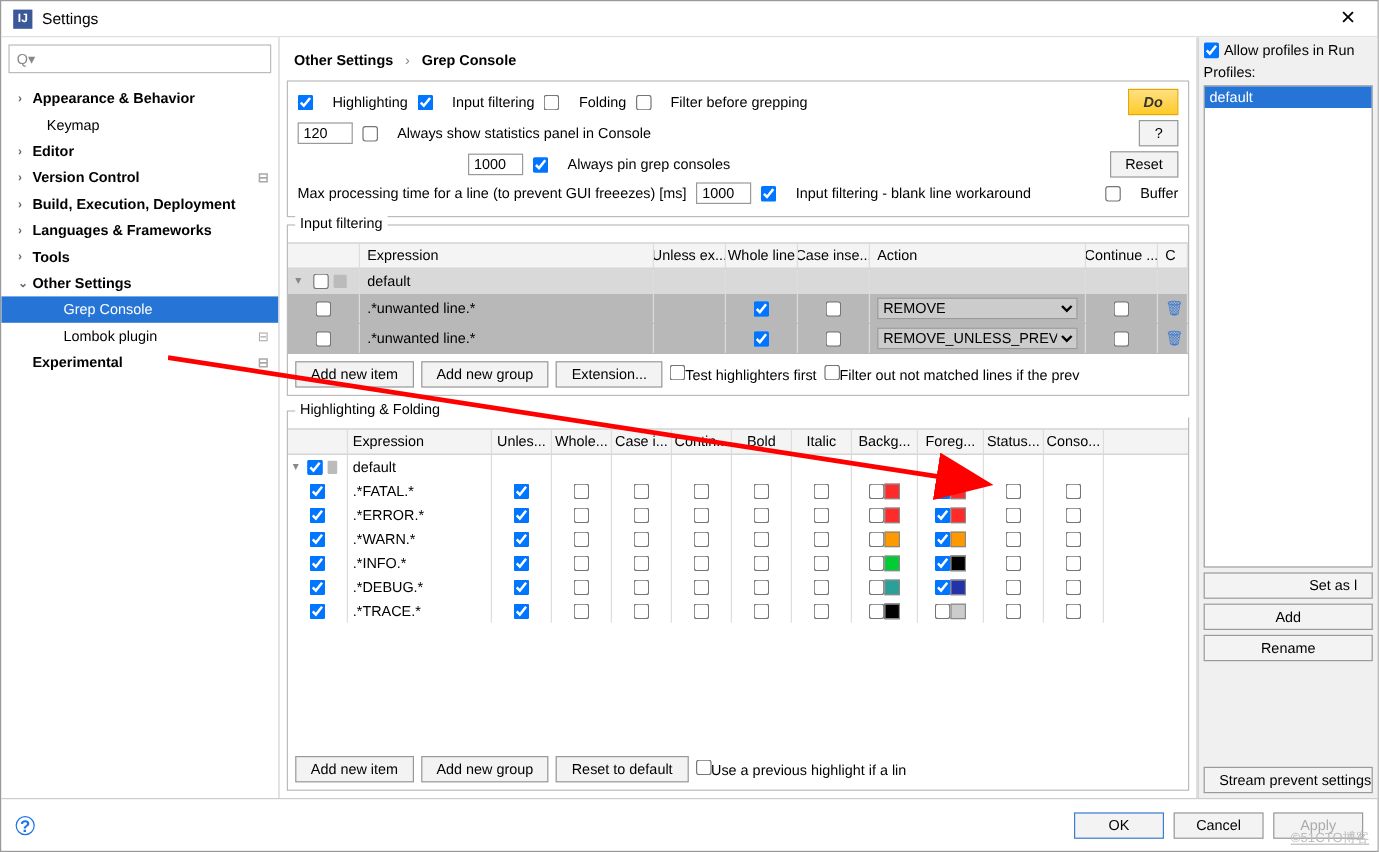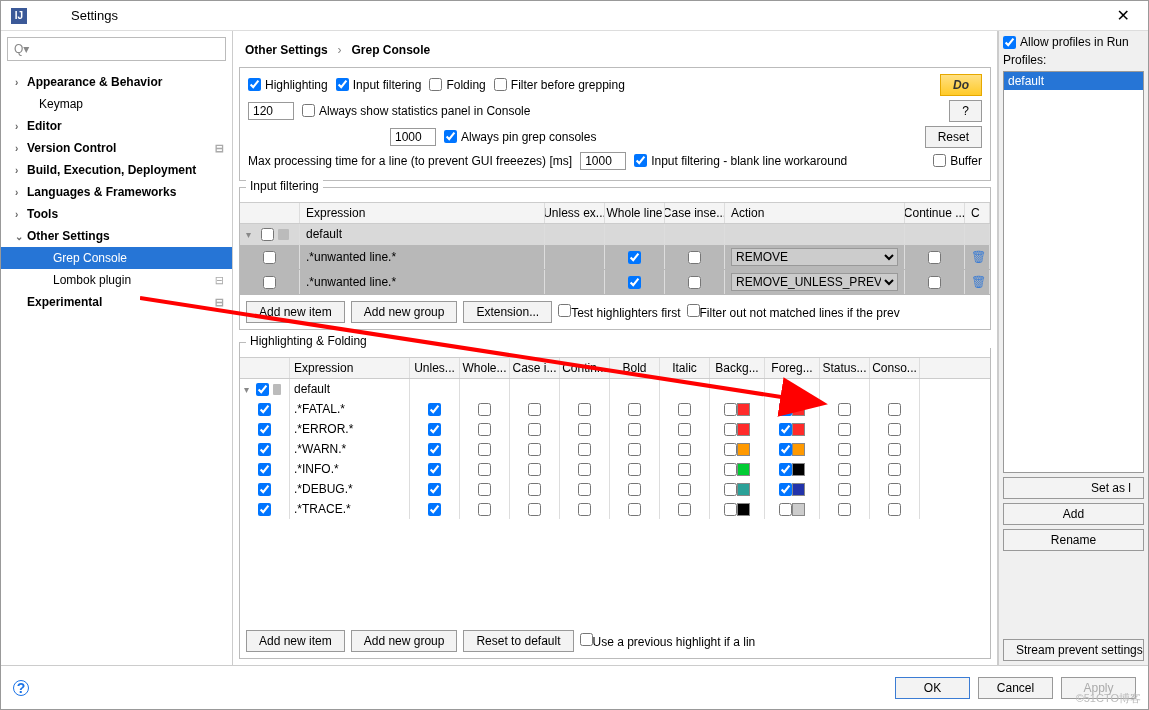--- a/index.html
+++ b/index.html
@@ -1,41 +1,41 @@
 <!DOCTYPE html>
 <html><head>
 <meta charset="utf-8">
 <style>
 * { box-sizing: border-box; margin: 0; padding: 0; font-family: "Segoe UI", Arial, sans-serif; font-size: 12px; }
 body { background: #f0f0f0; width: 1149px; height: 710px; overflow: hidden; position: relative; }
 .window { background: #fff; border: 1px solid #999; width: 1149px; height: 710px; display: flex; flex-direction: column; }
 .titlebar { height: 30px; display: flex; align-items: center; padding: 0 10px; border-bottom: 1px solid #ddd; }
 .titlebar .appicon { width: 16px; height: 16px; background: #3b5998; color: #fff; font-size: 10px; display: flex; align-items: center; justify-content: center; margin-right: 8px; font-weight: bold; }
-.titlebar .title { flex: 1; font-size: 13px; margin-left: 36px; }
+.titlebar .title { flex: 1; font-size: 13px; }
 .titlebar .close { font-size: 16px; cursor: pointer; padding: 0 8px; line-height:1; }
 .body { flex: 1; display: flex; overflow: hidden; }
 .sidebar { width: 232px; border-right: 1px solid #ccc; display: flex; flex-direction: column; }
 .searchbox { margin: 6px; border: 1px solid #bbb; height: 24px; display: flex; align-items: center; padding: 0 6px; }
 .searchbox input { border: none; outline: none; flex:1; font-size: 12px; }
 .searchbox .sicon { color: #888; font-size: 12px; margin-right: 4px; }
 .tree { flex:1; overflow: auto; padding: 4px 0; }
 .tree-item { padding: 4px 8px 4px 14px; display: flex; align-items: center; cursor: pointer; white-space: nowrap; }
 .tree-item.bold { font-weight: bold; }
 .tree-item .chev { width: 12px; color: #666; font-size: 10px; }
 .tree-item.selected { background: #2675d6; color: #fff; }
 .tree-item.sub1 { padding-left: 40px; font-weight: normal; }
 .tree-item.sub0 { padding-left: 26px; font-weight: normal; }
 .tree-item .caret-icon { margin-left: auto; color: #aaa; font-size: 11px; }
 .main { flex: 1; display: flex; overflow: hidden; }
 .center { flex: 1; display: flex; flex-direction: column; border-right: 1px solid #ccc; overflow: hidden; background:#fff; }
 .breadcrumb { padding: 10px 12px; font-weight: bold; font-size: 14px; }
 .breadcrumb .sep { font-weight: normal; margin: 0 6px; color:#888; }
 .options { border: 1px solid #bbb; margin: 0 6px; padding: 6px 8px; position: relative; }
 .optrow { display: flex; align-items: center; gap: 8px; margin-bottom: 4px; flex-wrap: nowrap; }
-.optrow label { display: inline-flex; gap: 4px; white-space: nowrap; }
+.optrow label { display: inline-flex; align-items: center; gap: 16px; white-space: nowrap; }
 .optrow input[type=checkbox] { width: 13px; height: 13px; }
 .numbox { width: 46px; border: 1px solid #999; padding: 1px 4px; text-align: left; }
 .btn { background: #f3f3f3; border: 1px solid #999; padding: 3px 12px; cursor: pointer; white-space:nowrap; }
 .btn.highlight { background: linear-gradient(#ffe082,#ffca28); border-color:#e6a800; font-weight:bold; font-style:italic; color:#333; }
 .panel-wrap { border: 1px solid #bbb; margin: 6px; padding-top:0; }
 .panel-legend { position: relative; top: -9px; left: 6px; background:#fff; padding:0 4px; display:inline-block; }
 .grid { width: 100%; }
 .grid-header { display: flex; background: #f4f4f4; border-top:1px solid #ccc; border-bottom: 1px solid #ccc; }
 .grid-header > div, .grid-row > div { padding: 3px 6px; border-right: 1px solid #ddd; overflow: hidden; text-overflow: ellipsis; white-space: nowrap; display:flex; align-items:center; }
 .grid-row { display: flex; border-bottom: 1px solid transparent; }
@@ -47,32 +47,32 @@
 .colact { width: 180px; }
 .colsm input[type=checkbox], .colchk input[type=checkbox] { width:13px; height:13px; }
 .panel-buttons { display:flex; gap:6px; padding:6px; align-items:center; flex-wrap:nowrap; }
 .hl-header { display:flex; background:#f4f4f4; border-top:1px solid #ccc; border-bottom:1px solid #ccc; }
 .hl-header > div, .hl-row > div { padding:3px 4px; border-right:1px solid #ddd; display:flex; align-items:center; justify-content:center; white-space:nowrap; overflow:hidden; }
 .hl-row { display:flex; }
 .hc-chk{width:50px;} .hc-exp{width:120px; justify-content:flex-start !important;} .hc-s{width:50px;} .hc-col{width:55px;}
 .swatch-combo { display:flex; }
 .swatch-combo .sw { width:13px; height:13px; border:1px solid #888; }
 .rightpane { width: 150px; display:flex; flex-direction:column; background:#f0f0f0; padding:4px; gap:4px; border-left:1px solid #ccc; }
-.rightpane .row { display:flex; align-items:center; gap:4px; }
+.rightpane .row { display:flex; gap:4px; }
 .rightpane .profbox { background:#fff; border:1px solid #999; flex:1; min-height:50px; }
 .rightpane .profbox .sel { background:#2675d6; color:#fff; padding:2px 4px; }
 .rightpane .btn { width:100%; text-align:center; }
 .footer { height:44px; border-top:1px solid #ccc; display:flex; align-items:center; justify-content:flex-end; gap:8px; padding:0 12px; position:relative; }
 .footer .help { position:absolute; left:12px; color:#1a73e8; font-size:14px; font-weight:bold; border:1px solid #1a73e8; border-radius:50%; width:16px; height:16px; display:flex; align-items:center; justify-content:center; }
 .footer .btn { min-width:75px; text-align:center; }
 .footer .btn.primary { border:1px solid #3b7cd4; }
 .trash { color:#3b7cd4; cursor:pointer; }
 .folder { width:14px; height:11px; background:#bbb; display:inline-block; border-radius:1px; margin-right:4px; }
 .arrow-overlay { position:absolute; left:140px; top:295px; pointer-events:none; z-index:999; }
-.watermark { position:absolute; right:8px; bottom:4px; color:#bbb; font-size:11px; z-index:998; }
+.watermark { position:absolute; right:8px; bottom:4px; color:#bbb; font-size:11px; z-index:998;text-decoration:underline; }
 select.flat { border:1px solid #999; background:#ccc; font-size:12px; width:100%; }
 .gray-tree-chev { color:#888; font-size:10px; width:14px; display:inline-block; }
 </style>
 </head>
 <body>
 
 <div class="window">
   <div class="titlebar">
     <div class="appicon">IJ</div>
     <div class="title">Settings</div>

